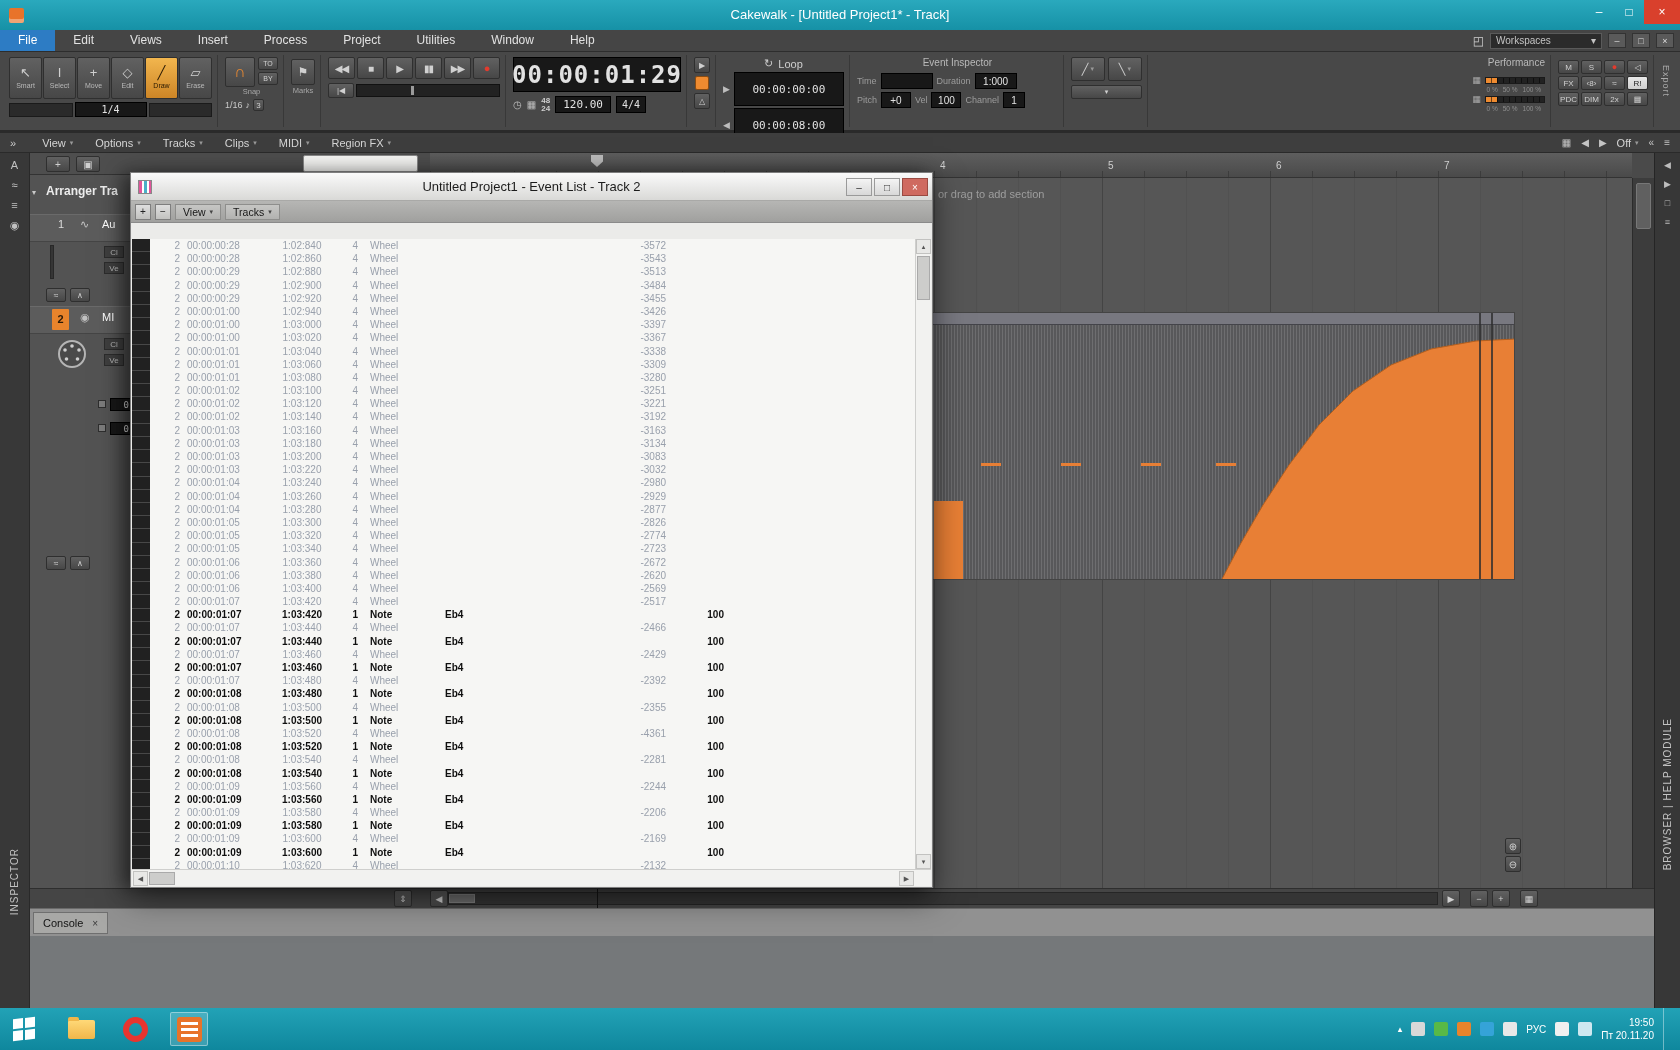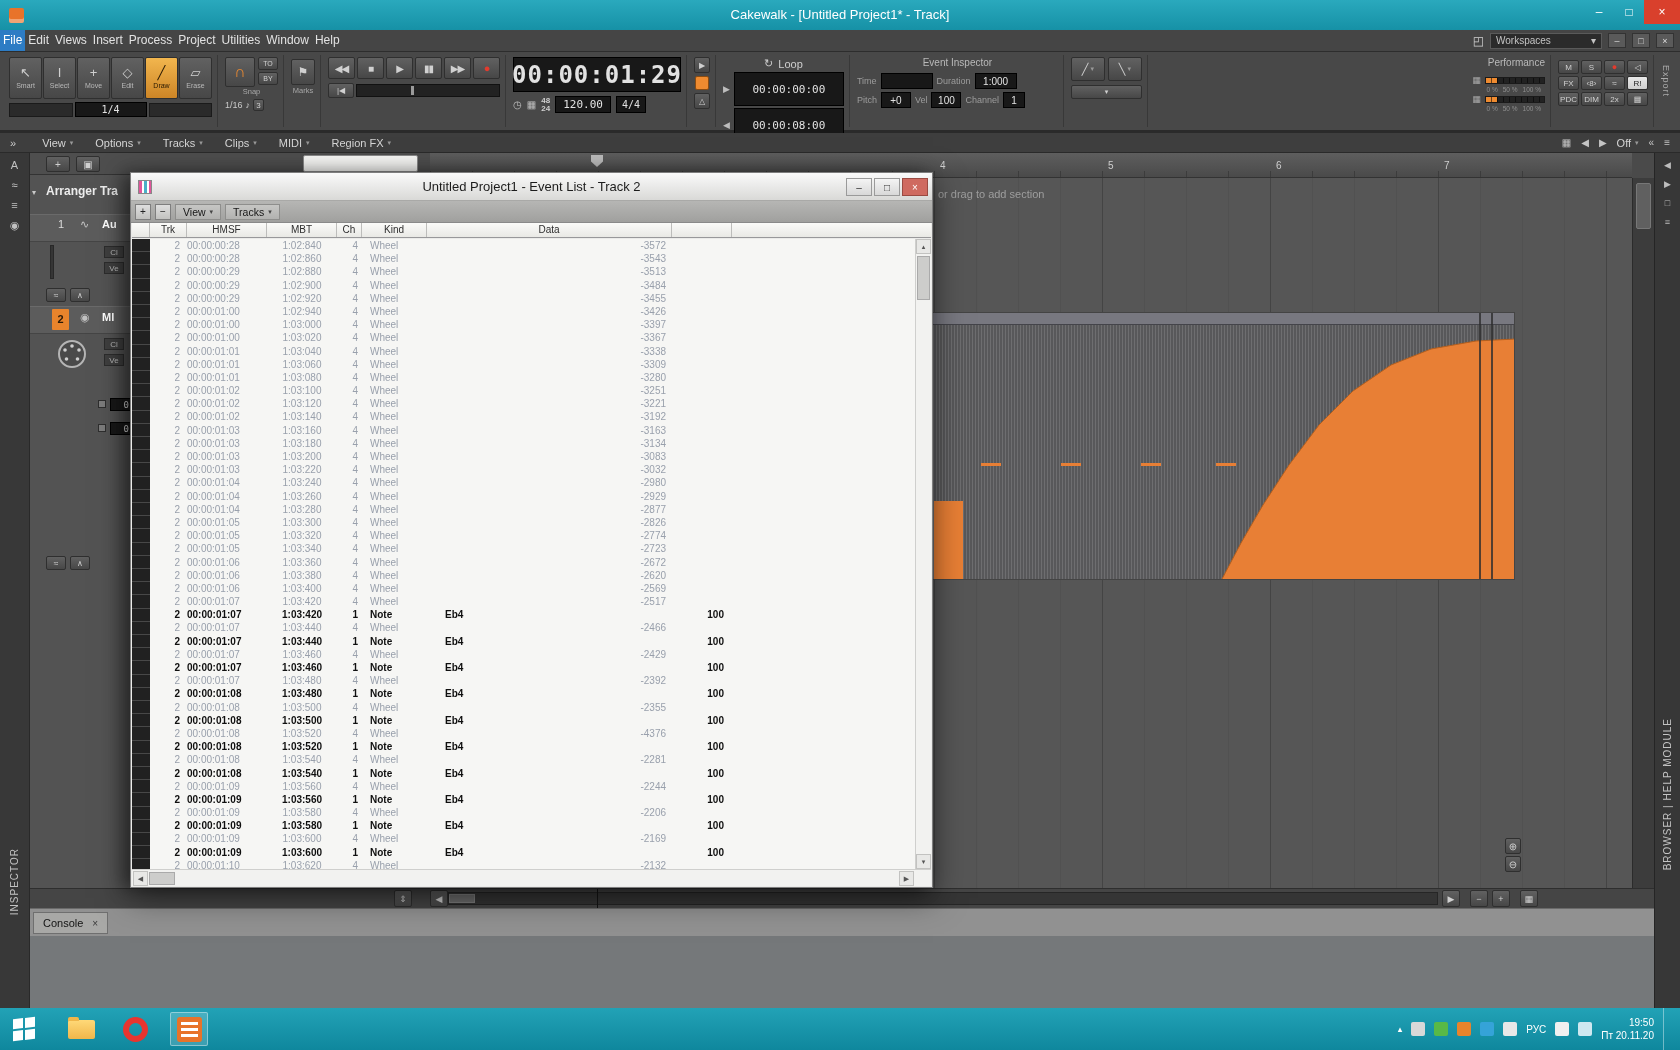--- a/index.html
+++ b/index.html
@@ -9,21 +9,21 @@
 
 .titlebar{position:absolute;left:0;top:0;width:1680px;height:30px;background:linear-gradient(#2aa9bd,#1691a6);display:flex;align-items:center}
 .app-icon{width:15px;height:15px;margin-left:9px;background:#e8732a;border-radius:2px;box-shadow:inset 0 -4px 0 rgba(255,255,255,.35)}
 .tb-title{position:absolute;left:0;right:0;text-align:center;line-height:30px;color:#fff;font-size:13px}
 .winbtns{position:absolute;right:0;top:0;display:flex;height:24px}
 .wbtn{width:30px;height:24px;display:flex;align-items:center;justify-content:center;color:#fff;font-size:12px;cursor:default}
 .wbtn.close{background:#d9402c;width:36px}
 
 
 .menubar{position:absolute;left:0;top:30px;width:1680px;height:22px;background:#454545;border-bottom:1px solid #2d2d2d;display:flex;align-items:center}
-.menu-item{padding:0 3px;font-size:12px;color:#e2e2e2;line-height:21px}
+.menu-item{padding:0 18px;font-size:12px;color:#e2e2e2;line-height:21px}
 .menus .menu-item:nth-of-type(1){background:#2d7cc4;color:#fff}
 .menubar-right{margin-left:auto;display:flex;align-items:center;gap:6px;padding-right:6px}
 .fit-icon{color:#cfcfcf;font-size:12px}
 .workspaces{width:112px;height:16px;background:#2b2b2b;border:1px solid #5a5a5a;color:#c4c4c4;font-size:10px;display:flex;align-items:center;justify-content:space-between;padding:0 5px}
 .mini-wbtn{width:18px;height:15px;background:#5a5a5a;border:1px solid #333;color:#ddd;font-size:9px;display:flex;align-items:center;justify-content:center}
 
 
 .toolbar{position:absolute;left:0;top:52px;width:1680px;height:81px;background:#484848;border-bottom:3px solid #2a2a2a;display:flex;padding:3px 4px;gap:2px}
 .mod{border-right:1px solid #383838;padding:2px 5px;display:flex;flex-direction:column;position:relative}
 .tbtn{background:linear-gradient(#616161,#474747);border:1px solid #2f2f2f;border-radius:2px;color:#d0d0d0;display:flex;align-items:center;justify-content:center}
@@ -104,21 +104,21 @@
 .trackheader{position:absolute;left:30px;top:153px;width:400px;height:22px;background:#4e4e4e;border-bottom:1px solid #333}
 .th-btn{position:absolute;width:24px;height:16px;top:3px;font-size:10px}
 .lens-drop{position:absolute;left:273px;top:2px;width:115px;height:17px;background:#f7f7f5;border:1px solid #8a8a8a;border-radius:2px}
 .trackpanel{position:absolute;left:30px;top:175px;width:400px;height:713px;background:#535353}
 .arr-caret{position:absolute;left:2px;top:13px;color:#c9c9c9;font-size:8px}
 .arr-title{position:absolute;left:16px;top:9px;color:#ececec;font-size:12px;font-weight:bold}
 .trow{position:absolute;left:0;width:400px;height:28px;background:#5c5c5c;border-top:1px solid #6a6a6a;border-bottom:1px solid #454545}
 .tnum{position:absolute;font-size:11px;color:#ddd}
 .tnum.orange{background:#e8842c;color:#2a1a08;font-weight:bold;width:17px;height:21px;text-align:center;line-height:21px;border-radius:1px}
 .ticon{position:absolute;color:#c2c2c2;font-size:11px}
-.tname{position:absolute;color:#fff;font-size:11px;font-weight:bold}
+.tname{position:absolute;color:#fff;font-size:11px;font-weight:normal}
 .sub-box{position:absolute;width:20px;height:12px;background:#3f3f3f;border:1px solid #2d2d2d;color:#b9b9b9;font-size:8px;text-align:center;line-height:11px}
 .vslider{position:absolute;width:4px;background:#353535;border:1px solid #282828}
 .pair-btn{position:absolute;width:20px;height:14px;font-size:8px}
 .zero-sq{position:absolute;width:8px;height:8px;background:#7c7c7c;border:1px solid #2e2e2e}
 .zero-field{position:absolute;width:22px;height:13px;font-size:9px;justify-content:flex-end;padding-right:2px}
 
 
 .ruler{position:absolute;left:430px;top:153px;width:1202px;height:25px;background:linear-gradient(#5e5e5e,#4a4a4a);border-bottom:1px solid #333}
 .ruler::after{content:"";position:absolute;left:0;right:0;bottom:0;height:6px;background:repeating-linear-gradient(90deg,#3c3c3c 0 1px,transparent 1px 42px)}
 .rtick{position:absolute;top:7px;color:#cfcfcf;font-size:10px}
@@ -611,31 +611,20 @@
     <div class="dtb">−</div>
     <div class="dtb-drop">
       <span>View</span>
       <span class="car">▾</span>
     </div>
     <div class="dtb-drop">
       <span>Tracks</span>
       <span class="car">▾</span>
     </div>
   </div>
-  <div class="dlg-header">
-    <div class="hcell"></div>
-    <div class="hcell">Trk</div>
-    <div class="hcell">HMSF</div>
-    <div class="hcell">MBT</div>
-    <div class="hcell">Ch</div>
-    <div class="hcell">Kind</div>
-    <div class="hcell">Data</div>
-    <div class="hcell"></div>
-    <div class="hcell last"></div>
-  </div>
   <div class="rows-bg"></div>
   <div class="gutterstrip"></div>
   <div class="rows">
 
       <div class="row w">
         <div class="c"></div>
         <div class="c c-trk">2</div>
         <div class="c c-hmsf">00:00:00:28</div>
         <div class="c c-mbt">1:02:840</div>
         <div class="c c-ch">4</div>
@@ -1077,21 +1066,21 @@
         <div class="c"></div>
       </div>
 
       <div class="row w">
         <div class="c"></div>
         <div class="c c-trk">2</div>
         <div class="c c-hmsf">00:00:01:08</div>
         <div class="c c-mbt">1:03:520</div>
         <div class="c c-ch">4</div>
         <div class="c c-kind">Wheel</div>
-        <div class="c c-data">-4376</div>
+        <div class="c c-data">-4361</div>
         <div class="c c-vel"></div>
         <div class="c"></div>
       </div>
 
       <div class="row n">
         <div class="c"></div>
         <div class="c c-trk">2</div>
         <div class="c c-hmsf">00:00:01:08</div>
         <div class="c c-mbt">1:03:520</div>
         <div class="c c-ch">1</div>

